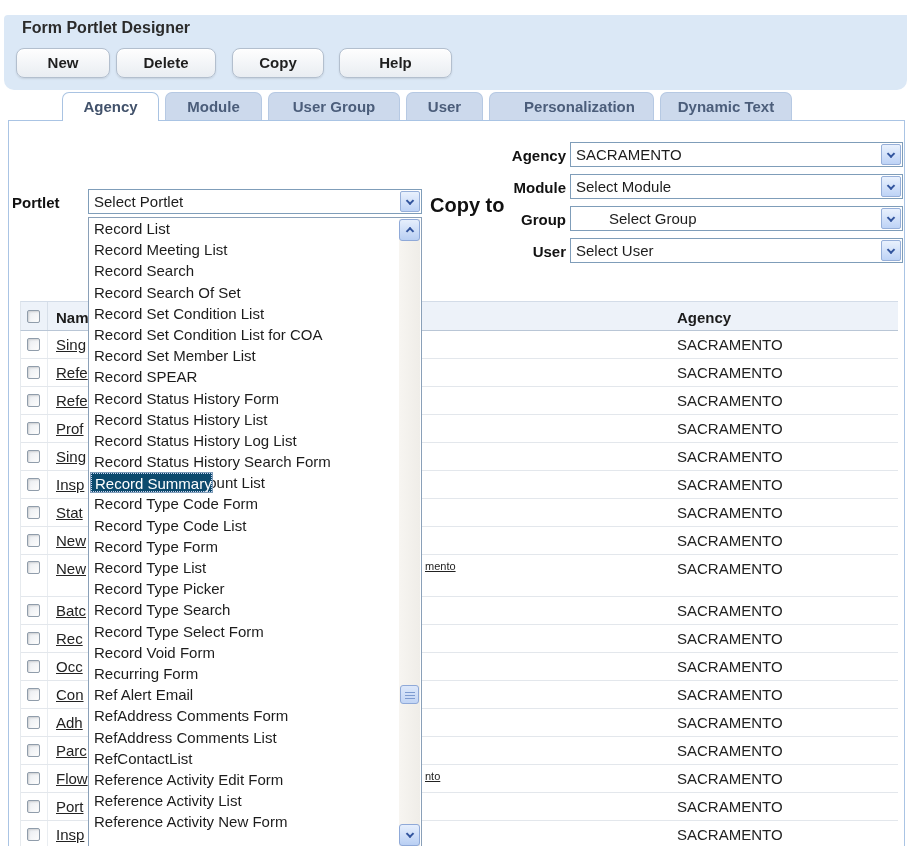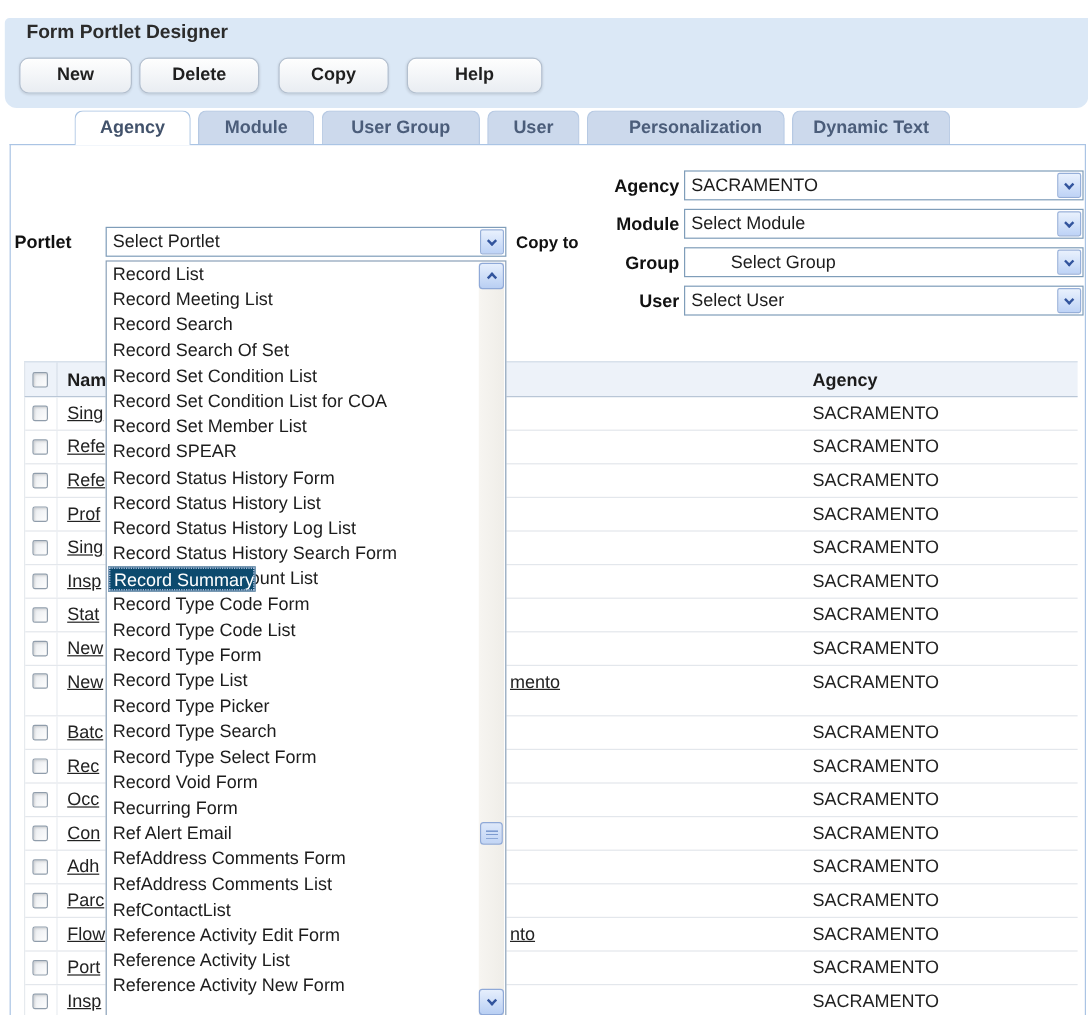--- a/index.html
+++ b/index.html
@@ -40,21 +40,21 @@
     font-size:15px; line-height:23px; padding-left:5px; white-space:nowrap; z-index:5; }
   .sel .arrow-btn { position:absolute; right:1px; top:1px; bottom:1px; width:20px;
     background:linear-gradient(180deg,#e9f1fd,#bed3f6); border:1px solid #96afd9; border-radius:2px; }
   .chev { position:absolute; left:50%; top:50%; width:6px; height:6px;
     border-right:2px solid #32549d; border-bottom:2px solid #32549d; }
   .chev.down { transform:translate(-50%,-70%) rotate(45deg); }
   .chev.up   { transform:translate(-50%,-30%) rotate(-135deg); }
 
   .portlet-label { left:12px; top:194px; }
   .portlet-select { left:88px; top:189px; width:334px; }
-  .copyto-label { left:430px; top:194px; font-size:14px; }
+  .copyto-label { left:430px; top:194px; font-size:20px; }
   .cf-label { text-align:right; width:136px; left:430px; }
   .cf-sel { left:570px; width:333px; }
 
   
   .thead { position:absolute; left:20px; top:301px; width:878px; height:30px; background:#edf2f9;
     border-top:1px solid #d3dce8; border-bottom:1px solid #b9c6d6; border-left:1px solid #dfe5ec; z-index:1;
     background-image:linear-gradient(#d7dfe9,#d7dfe9); background-size:1px 100%;
     background-position:26px 0; background-repeat:no-repeat; }
   .thead .col-name { position:absolute; left:35px; top:7px; font-size:15px; font-weight:bold; }
   .thead .col-agency { position:absolute; left:656px; top:7px; font-size:15px; font-weight:bold; }
@@ -62,21 +62,21 @@
   .trow { position:relative; height:28px; border-bottom:1px solid #e3e7ec;
     background-image:linear-gradient(#e9edf1,#e9edf1); background-size:1px 100%;
     background-position:26px 0; background-repeat:no-repeat; }
   .trow.tall { height:42px; }
   .cb { position:absolute; width:13px; height:13px; border:1px solid #909dab; border-radius:2px;
     background:linear-gradient(135deg,#e9ecf0,#fdfdfd); box-shadow:inset 1px 1px 2px rgba(0,0,0,.14); }
   .trow .cb { left:6px; top:7px; } .trow.tall .cb { top:6px; }
   .thead .cb { left:6px; top:8px; }
   .name-link { position:absolute; left:35px; top:5px; font-size:15px; color:#222;
     text-decoration:underline; white-space:nowrap; cursor:pointer; }
-  .name-tail { position:absolute; left:404px; top:5px; font-size:15px; color:#222;
+  .name-tail { position:absolute; left:404px; top:5px; font-size:11px; color:#222;
     text-decoration:underline; white-space:nowrap; cursor:pointer;text-align:center; }
   .agency-val { position:absolute; left:656px; top:5px; font-size:15px; color:#222; white-space:nowrap; }
 
   
   .ddlist { position:absolute; left:88px; top:217px; width:334px; height:632px;
     background:#fff; border:1px solid #8aa0b8; z-index:10; overflow:hidden; }
   .ddlist .items { position:absolute; left:1px; top:0; right:22px; }
   .opt { height:21.2px; line-height:21.2px; font-size:15px; padding-left:4px;
     white-space:nowrap; overflow:hidden; cursor:default; }
   .opt.sel { background:#0c4a6e; color:#fff; outline:1px dotted #cdd6f2; outline-offset:-2px; }

